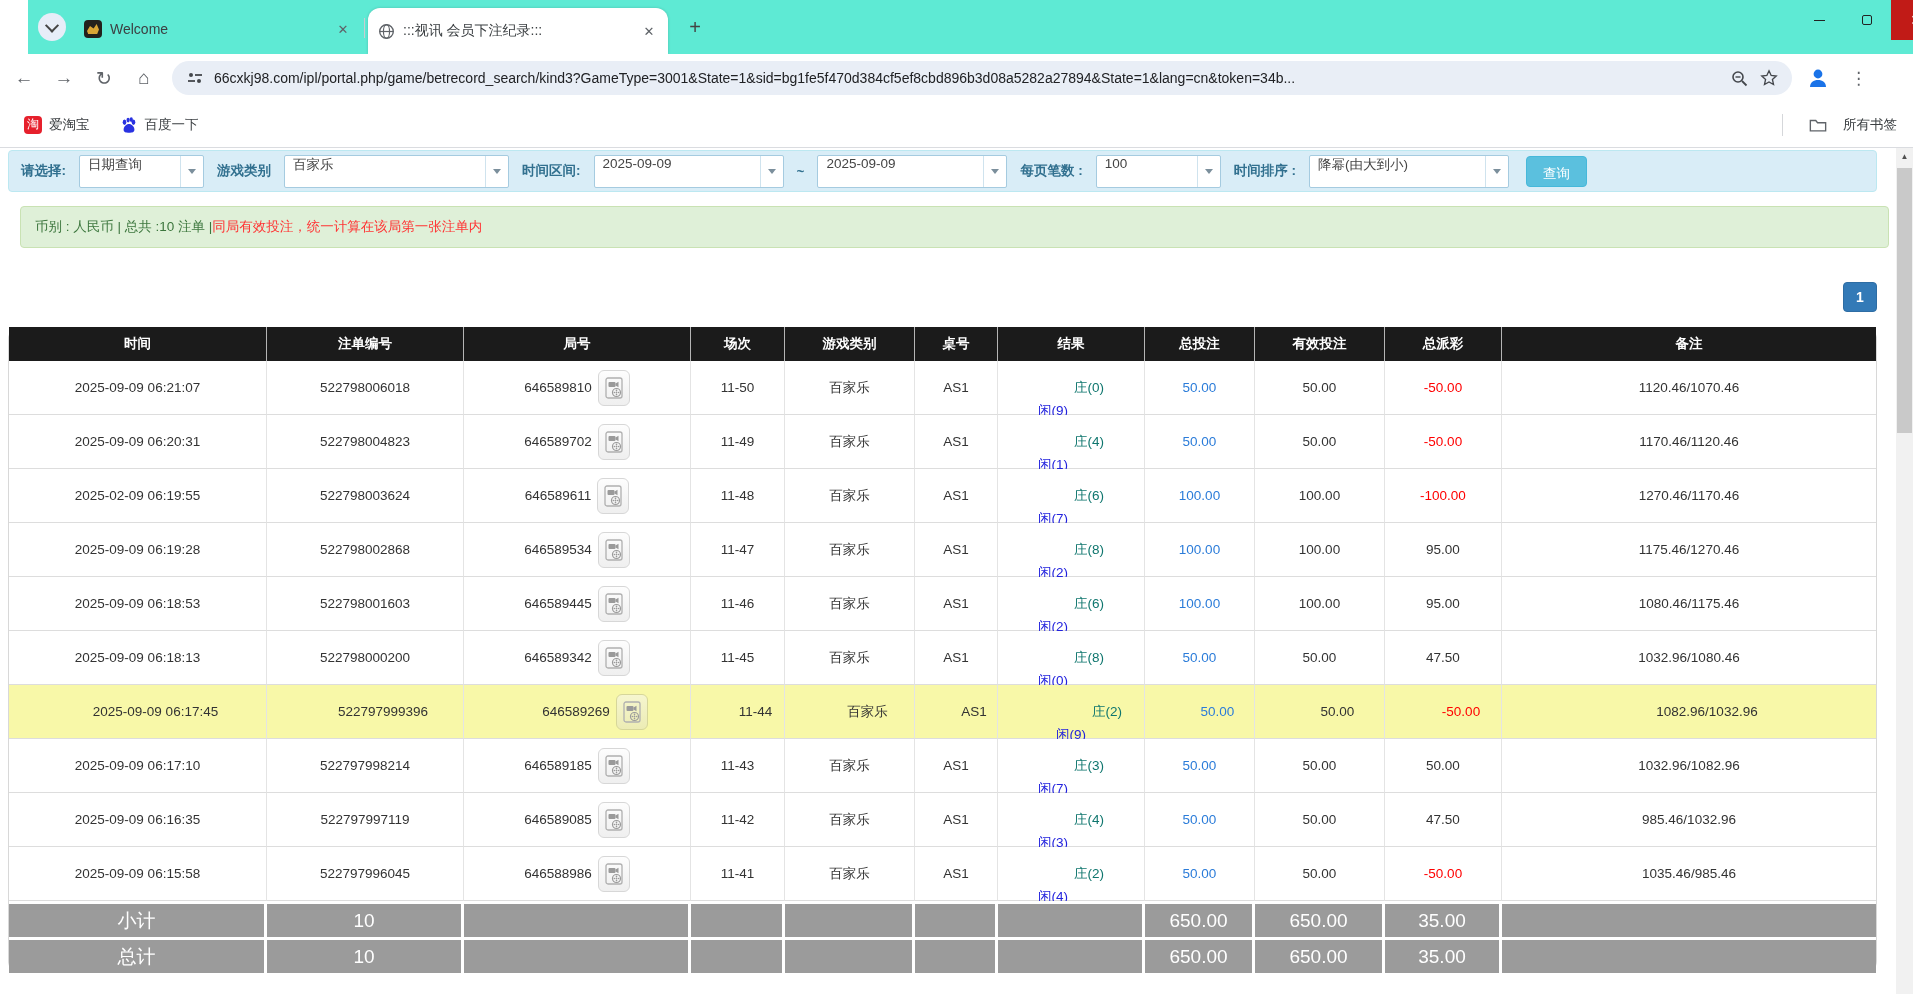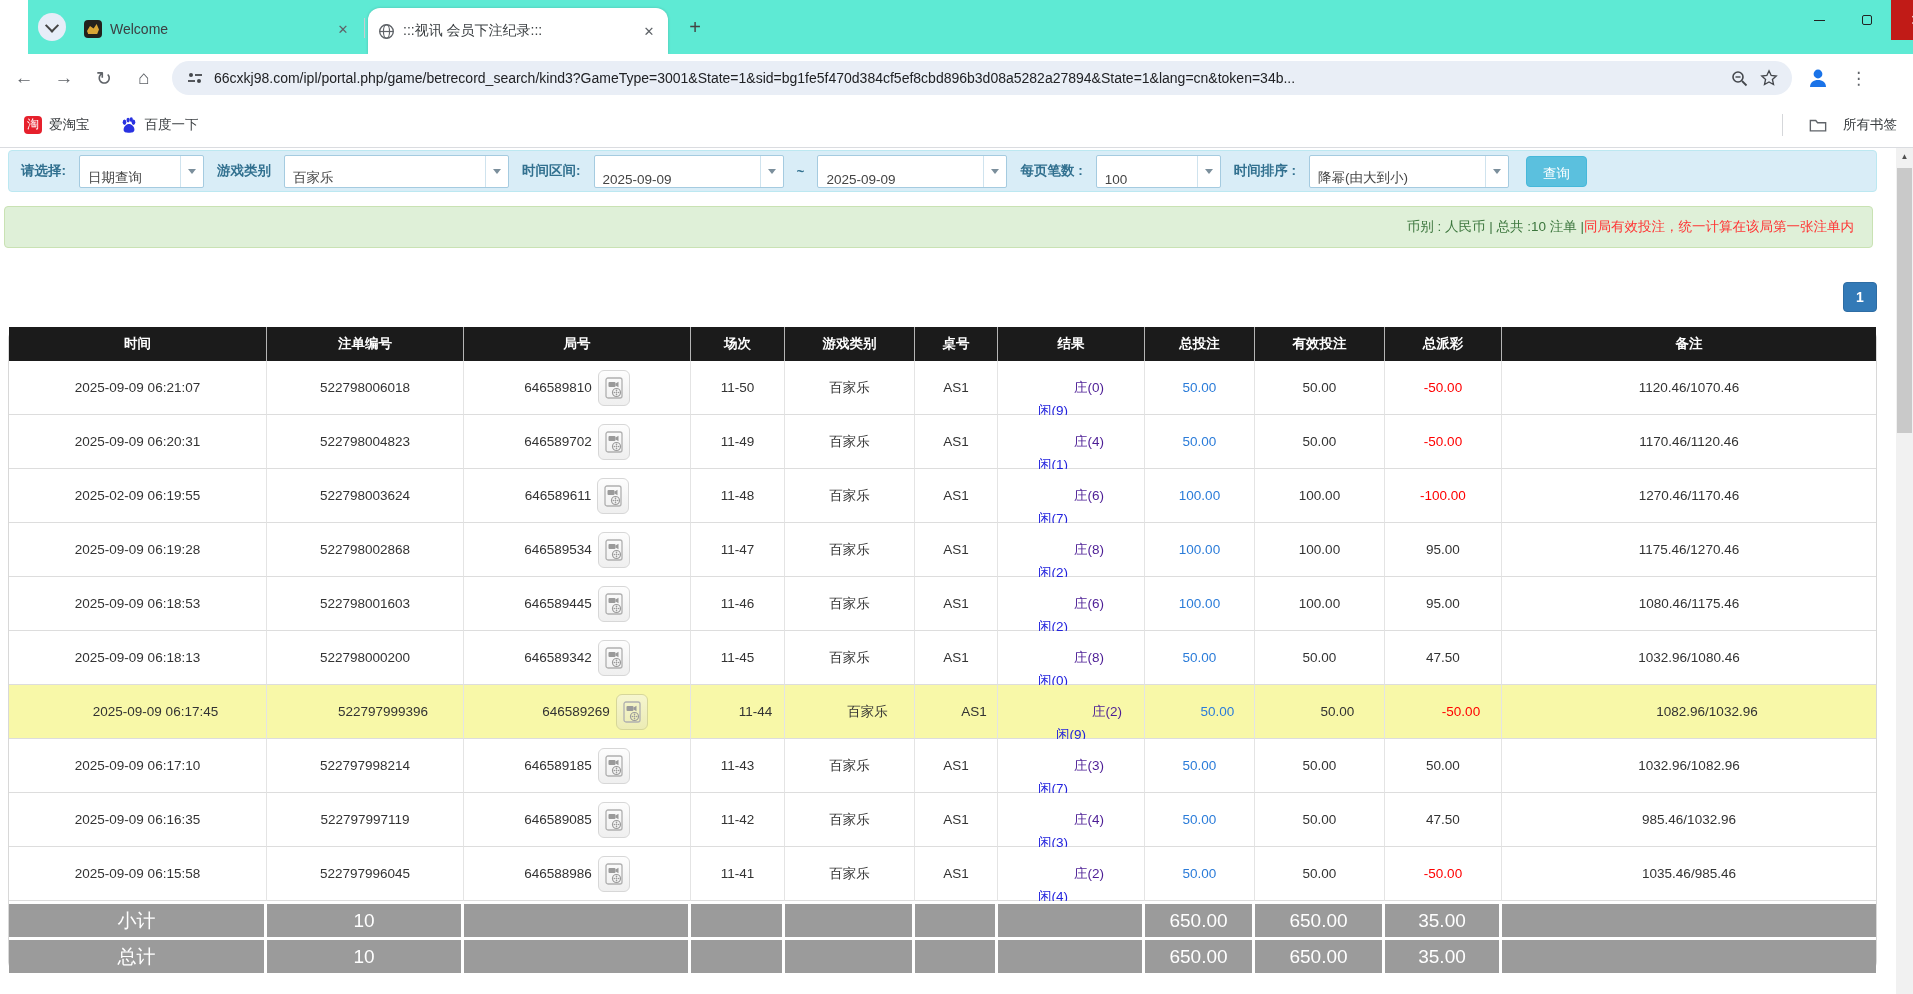--- a/index.html
+++ b/index.html
@@ -51,53 +51,53 @@
   .bm-taobao { width:18px; height:18px; background:#e6202c; border-radius:4px; color:#fff; font-size:12px;
     display:flex; align-items:center; justify-content:center; }
   .bm-right { margin-left:auto; display:flex; align-items:center; gap:16px; padding-right:16px; cursor:pointer; }
   .bm-vdiv { width:1px; height:22px; background:#d5d7da; margin-right:10px; }
 
   
   .filter-bar { position:absolute; left:8px; top:150px; width:1869px; height:42px; background:#d9edf7;
     border:1px solid #bce8f1; border-radius:4px; display:flex; align-items:center; gap:13px; padding:0 12px; }
   .f-label { font-size:13.5px; font-weight:bold; color:#31708f; white-space:nowrap; }
   .sel { height:33px; background:#fff; border:1px solid #a5cbe0; border-radius:2px; display:flex;
-    align-items:flex-end; cursor:pointer; }
+    align-items:flex-start; cursor:pointer; }
   .sel-text { flex:1; font-size:13.5px; color:#444; padding:0 8px; white-space:nowrap; overflow:hidden; }
   .sel-caret { width:23px; height:100%; border-left:1px solid #cfe3ee; display:flex; align-items:center; justify-content:center; }
   .caret-tri { width:0; height:0; border-left:4px solid transparent; border-right:4px solid transparent;
     border-top:5px solid #7b8f9c; }
   .tilde { font-size:13.5px; font-weight:bold; color:#31708f; }
   .btn-query { height:31px; padding:8px 16px; background:#5bc0de; border:1px solid #46b8da; border-radius:4px;
     color:#fff; font-size:13.5px; cursor:pointer; margin-left:4px; }
 
-  .info-bar { position:absolute; left:4px; top:206px; width:1869px; height:42px; background:#dff0d8;
+  .info-bar { position:absolute; left:20px; top:206px; width:1869px; height:42px; background:#dff0d8;
     border:1px solid #c9e2b3; border-radius:4px; display:flex; align-items:center;
-    justify-content:flex-end; padding:0 18px 0 14px; }
+    justify-content:flex-start; padding:0 18px 0 14px; }
   .info-left { font-size:13.5px; color:#3c763d; }
   .info-right { font-size:13.5px; color:#f33; }
 
   .page-btn { position:absolute; right:36px; top:282px; width:34px; height:30px; background:#337ab7;
     border:1px solid #2e6da4; border-radius:4px; color:#fff; font-size:14px; font-weight:bold;
     display:flex; align-items:center; justify-content:center; cursor:pointer; }
 
   .bet-table { position:absolute; left:8px; top:327px; width:1869px; border-left:1px solid #d8d8d8;
     border-right:1px solid #d8d8d8;border-radius:12px; }
   .tgrid { display:grid; grid-template-columns:258px 197px 227px 94px 130px 83px 147px 110px 130px 117px auto; }
   .th { background:#1b1b1b; color:#fff; font-weight:bold; font-size:13.5px; height:34px;
     display:flex; align-items:center; justify-content:center; border-right:1px solid #b5b5b5; }
   .th:last-child { border-right:none; }
   .td { height:54px; background:#fff; display:flex; align-items:center; justify-content:center; gap:6px;
     font-size:13.5px; color:#333; border-right:1px solid #e4e4e4; border-bottom:1px solid #ddd; }
   .td:last-child { border-right:none; }
   .trow.hl .td { background:#f8f8a8;padding-left:36px; }
   .blue-link { color:#2b7cd9; cursor:pointer; }
   .neg { color:#f00; }
   .player { color:#2222dd;margin-top:47px; }
-  .banker { color:#4c1d95;text-align:center; }
+  .banker { color:#0f766e;text-align:center; }
   .video-btn { width:32px; height:36px; background:linear-gradient(#fdfdfd,#efefef); border:1px solid #d7d7d7;
     border-radius:6px; display:flex; align-items:center; justify-content:center; cursor:pointer; }
   .trow.hl .video-btn { background:linear-gradient(#f6f6cf,#ececb4); border-color:#d6d69a; }
   .tf { height:36px; background:#9b9b9b; color:#fff; font-size:19px; display:flex; align-items:center;
     justify-content:center; border-right:3px solid #fff; border-top:3px solid #fff; }
   .tf:last-child { border-right:none; }
 
   .scrollbar { position:absolute; right:0; top:148px; width:17px; height:846px; background:#f1f1f1; }
   .sb-arrow { width:17px; height:17px; display:flex; align-items:center; justify-content:center;
     font-size:8px; color:#505050; cursor:pointer; }

